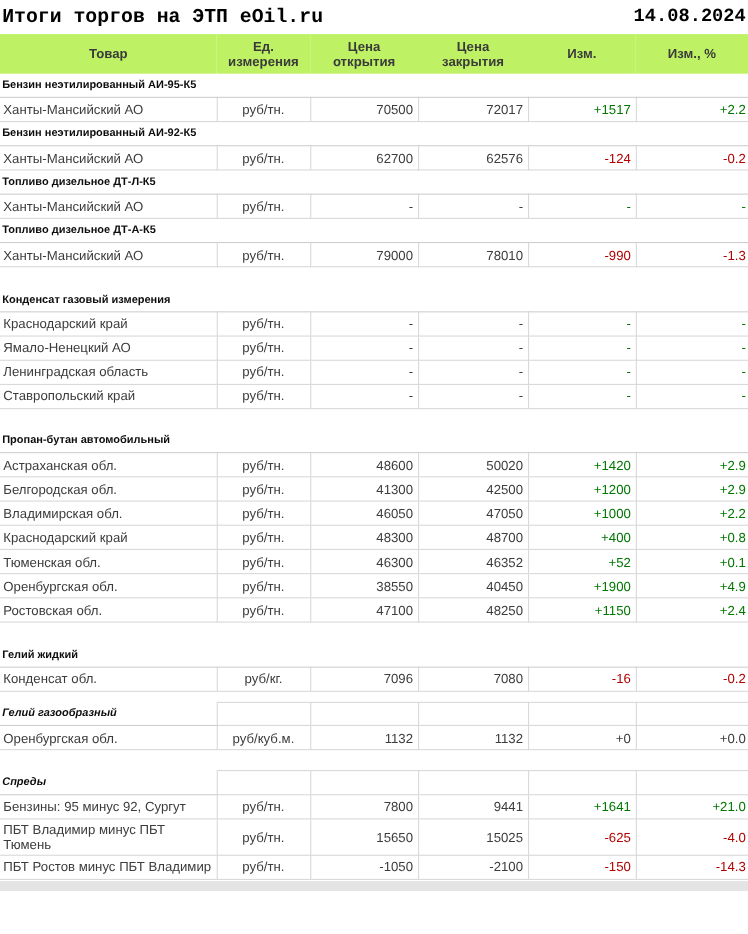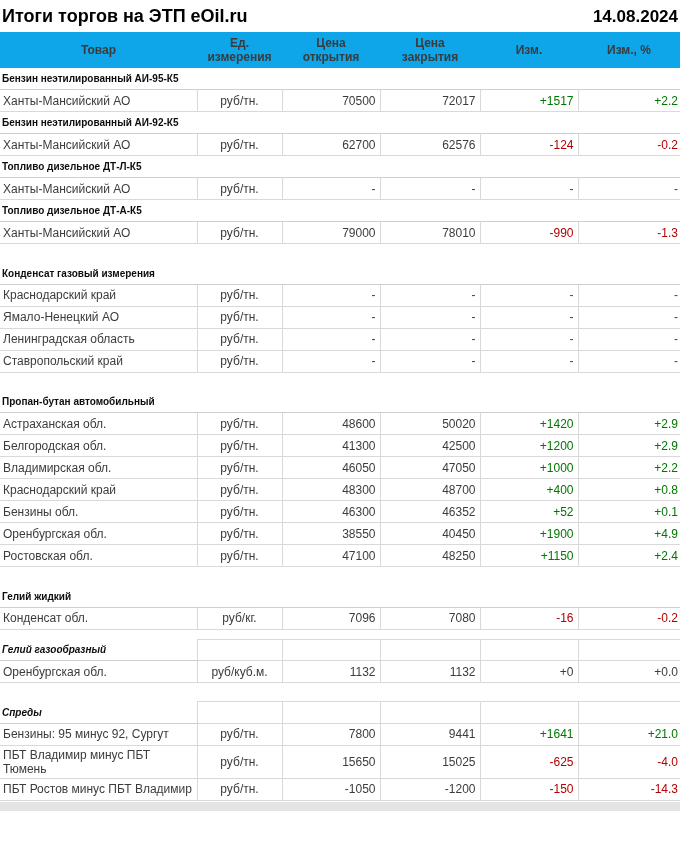--- a/index.html
+++ b/index.html
@@ -5,38 +5,39 @@
   * { box-sizing: border-box; }
   html, body { margin: 0; padding: 0; }
   body {
     width: 680px; height: 849px;
     background: #ffffff;
     font-family: "Liberation Sans", sans-serif;
     color: #3c3c3c;
     overflow: hidden;
   }
   .titlebar {
-    display: flex; justify-content: space-between; align-items: center;
+    display: flex; justify-content: space-between; align-items: flex-start;
     padding: 6px 2px 5px 2px;
+    font-family: Liberation Mono, monospace;
   }
   .page-title { font-size: 18px; font-weight: bold; color: #000; letter-spacing: 0; }
   .report-date { font-size: 17px; font-weight: bold; color: #000; }
 
   table.results {
     width: 680px; border-collapse: collapse; table-layout: fixed;
   }
   col.c-product { width: 197px; }
   col.c-unit    { width: 85px;  }
   col.c-open    { width: 98px;  }
   col.c-close   { width: 100px; }
   col.c-chg     { width: 98px;  }
   col.c-chgpct  { width: 102px; }
 
   thead th {
-    background: #0ea5e9;
+    background: #bef264;
     font-size: 12px; font-weight: bold; color: #3b3b3b;
     text-align: center; vertical-align: middle;
     height: 36px; padding: 2px 3px; line-height: 14px;
     white-space: pre-line;
   }
 
   tr.section-row td {
     font-size: 10px; font-weight: bold; color: #0d0d0d;
     text-align: left; padding: 3px 2px; line-height: 15px;
     border-bottom: 1px solid #cfcfcf;
@@ -219,21 +220,21 @@
         </tr>
         <tr class="data-row">
           <td class="cell-region">Краснодарский край</td>
           <td class="cell-unit">руб/тн.</td>
           <td class="cell-num">48300</td>
           <td class="cell-num">48700</td>
           <td class="cell-num up">+400</td>
           <td class="cell-num up">+0.8</td>
         </tr>
         <tr class="data-row">
-          <td class="cell-region">Бензины обл.</td>
+          <td class="cell-region">Тюменская обл.</td>
           <td class="cell-unit">руб/тн.</td>
           <td class="cell-num">46300</td>
           <td class="cell-num">46352</td>
           <td class="cell-num up">+52</td>
           <td class="cell-num up">+0.1</td>
         </tr>
         <tr class="data-row">
           <td class="cell-region">Оренбургская обл.</td>
           <td class="cell-unit">руб/тн.</td>
           <td class="cell-num">38550</td>
@@ -306,21 +307,21 @@
           <td class="cell-unit">руб/тн.</td>
           <td class="cell-num">15650</td>
           <td class="cell-num">15025</td>
           <td class="cell-num down">-625</td>
           <td class="cell-num down">-4.0</td>
         </tr>
         <tr class="data-row">
           <td class="cell-region">ПБТ Ростов минус ПБТ Владимир</td>
           <td class="cell-unit">руб/тн.</td>
           <td class="cell-num">-1050</td>
-          <td class="cell-num">-1200</td>
+          <td class="cell-num">-2100</td>
           <td class="cell-num down">-150</td>
           <td class="cell-num down">-14.3</td>
         </tr>
       </tbody>
   </table>
 
   <div class="bottom-bar"></div>
 
 </div>
 

